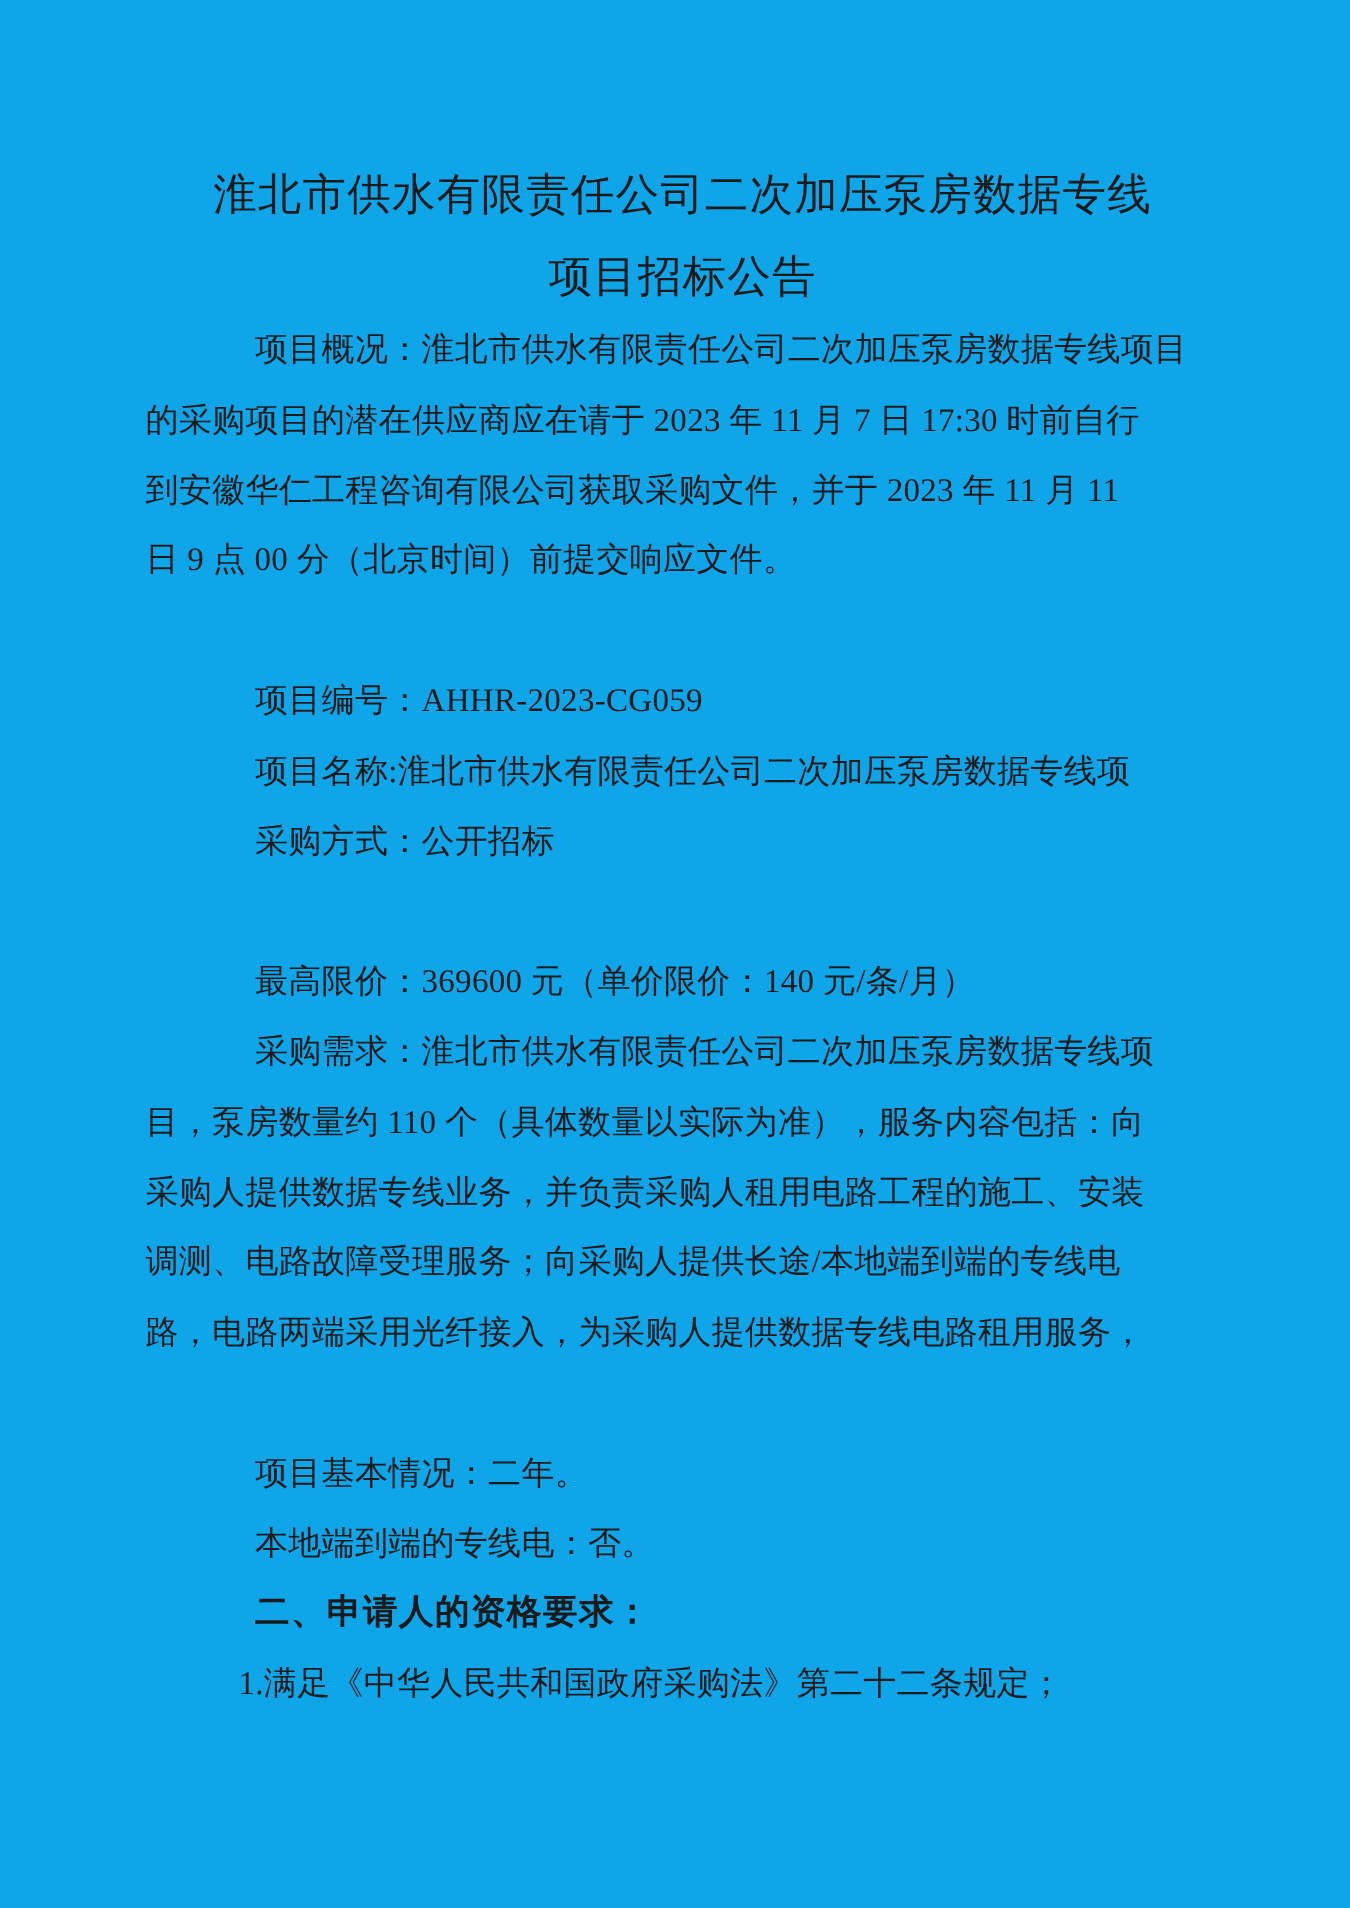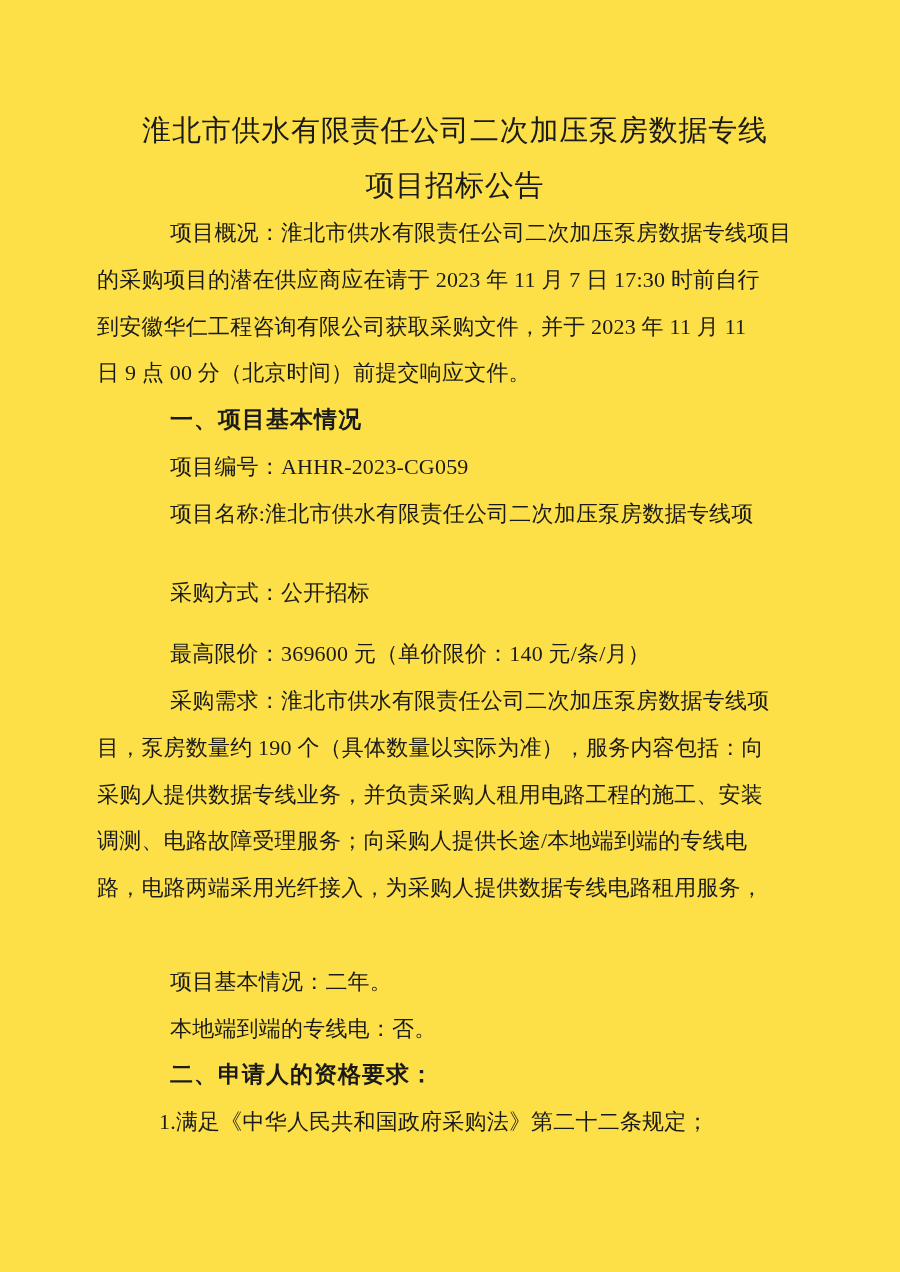--- a/index.html
+++ b/index.html
@@ -6,21 +6,21 @@
     margin: 0;
     padding: 0;
     width: 900px;
     height: 1272px;
     background: #ffffff;
   }
   .page {
     position: relative;
     width: 900px;
     height: 1272px;
-    background: #fde047;
+    background: #0ea5e9;
     color: #1a1a1a;
     font-family: "Liberation Serif", "DejaVu Serif", serif;
     overflow: hidden;
   }
   .ln {
     position: absolute;
     left: 97px;
     width: 680px;
     font-size: 22px;
     line-height: 34px;
@@ -51,29 +51,28 @@
 <div class="page">
 
   <div class="title-ln" style="top:110px">淮北市供水有限责任公司二次加压泵房数据专线</div>
   <div class="title-ln" style="top:165px">项目招标公告</div>
 
   <div class="ln ind" style="top:216px">项目概况：淮北市供水有限责任公司二次加压泵房数据专线项目</div>
   <div class="ln" style="top:263px">的采购项目的潜在供应商应在请于 2023 年 11 月 7 日 17:30 时前自行</div>
   <div class="ln" style="top:310px">到安徽华仁工程咨询有限公司获取采购文件，并于 2023 年 11 月 11</div>
   <div class="ln" style="top:356px">日 9 点 00 分（北京时间）前提交响应文件。</div>
 
-  <div class="ln ind b" style="top:403px">一、项目基本情况</div>
 
   <div class="ln ind" style="top:450px">项目编号：AHHR-2023-CG059</div>
   <div class="ln ind" style="top:497px">项目名称:淮北市供水有限责任公司二次加压泵房数据专线项</div>
-  <div class="ln ind" style="top:576px">采购方式：公开招标</div>
+  <div class="ln ind" style="top:544px">采购方式：公开招标</div>
   <div class="ln ind" style="top:637px">最高限价：369600 元（单价限价：140 元/条/月）</div>
 
   <div class="ln ind" style="top:684px">采购需求：淮北市供水有限责任公司二次加压泵房数据专线项</div>
-  <div class="ln" style="top:731px">目，泵房数量约 190 个（具体数量以实际为准），服务内容包括：向</div>
+  <div class="ln" style="top:731px">目，泵房数量约 110 个（具体数量以实际为准），服务内容包括：向</div>
   <div class="ln" style="top:778px">采购人提供数据专线业务，并负责采购人租用电路工程的施工、安装</div>
   <div class="ln" style="top:824px">调测、电路故障受理服务；向采购人提供长途/本地端到端的专线电</div>
   <div class="ln" style="top:871px">路，电路两端采用光纤接入，为采购人提供数据专线电路租用服务，</div>
 
   <div class="ln ind" style="top:965px">项目基本情况：二年。</div>
   <div class="ln ind" style="top:1012px">本地端到端的专线电：否。</div>
 
   <div class="ln ind b" style="top:1058px">二、申请人的资格要求：</div>
 
   <div class="ln ind-sm" style="top:1105px">1.满足《中华人民共和国政府采购法》第二十二条规定；</div>

